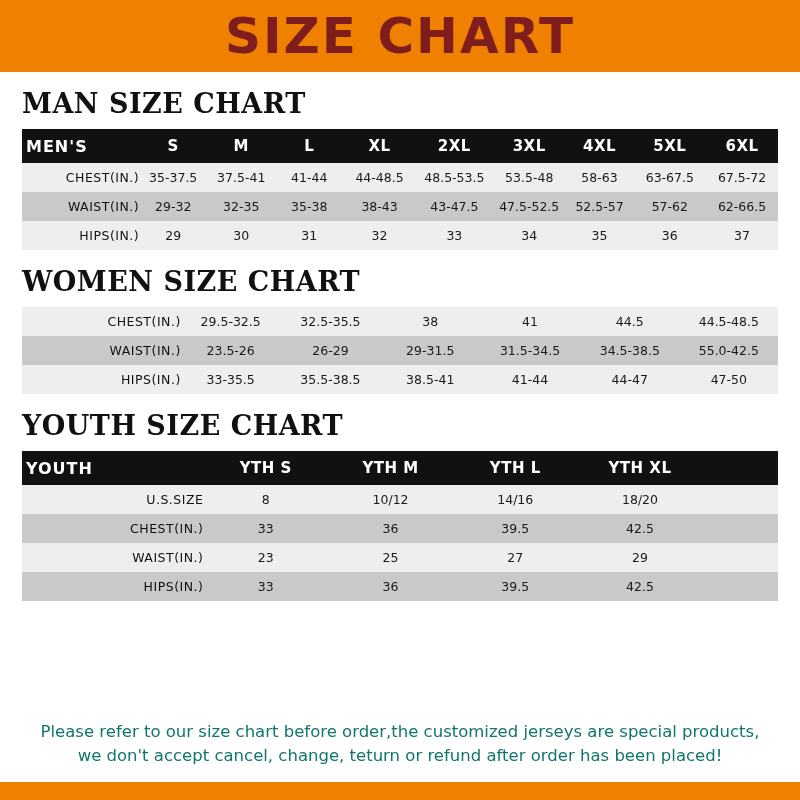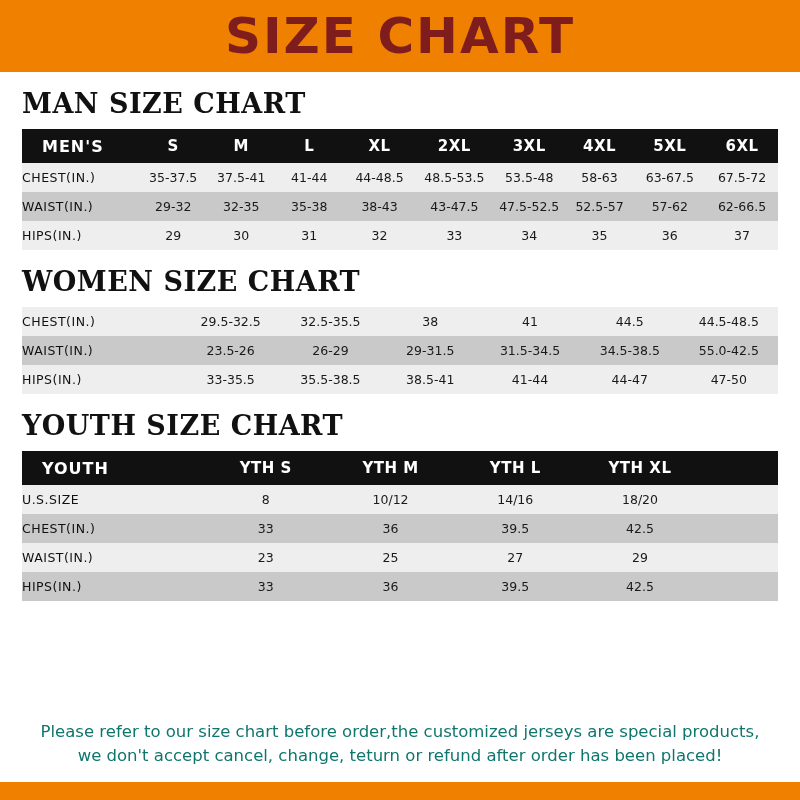--- a/index.html
+++ b/index.html
@@ -70,34 +70,34 @@
     font-family: "DejaVu Sans", sans-serif;
     font-weight: bold;
     font-size: 15px;
     color: #ffffff;
     text-align: center;
     vertical-align: middle;
     letter-spacing: 0.5px;
   }
   .hdr-row th.label-col {
     text-align: left;
-    padding-left: 20px;
+    padding-left: 4px;
     font-size: 16px;
     letter-spacing: 1px;
   }
   .body-row td {
     height: 29px;
     font-size: 12.5px;
     text-align: center;
     vertical-align: middle;
     color: #1a1a1a;
     font-family: "DejaVu Sans", sans-serif;
   }
   .body-row td.label-col {
-    text-align: left;
+    text-align: right;
     font-size: 12.5px;
     letter-spacing: 0.5px;
     color: #111111;
   }
   .row-light { background: #eeeeee; }
   .row-dark  { background: #c9c9c9; }
 
   
   .footer-note {
     margin-top: auto;

